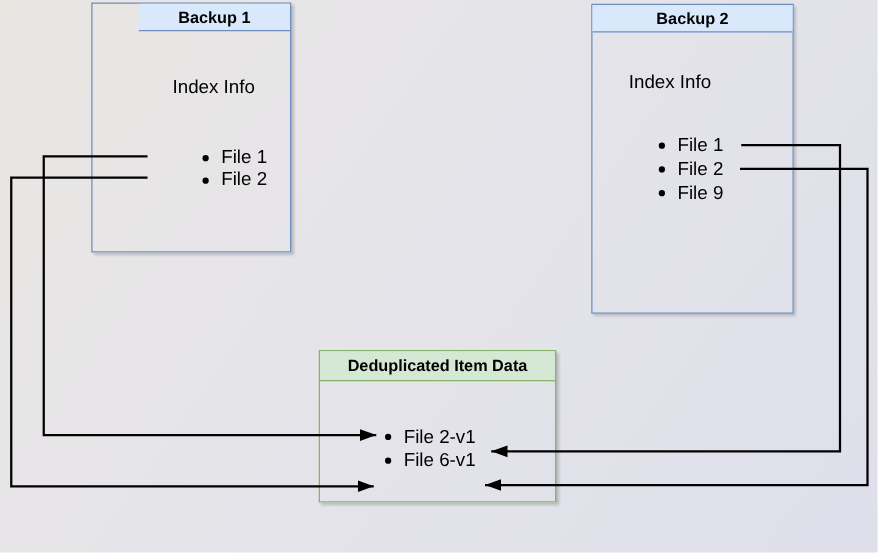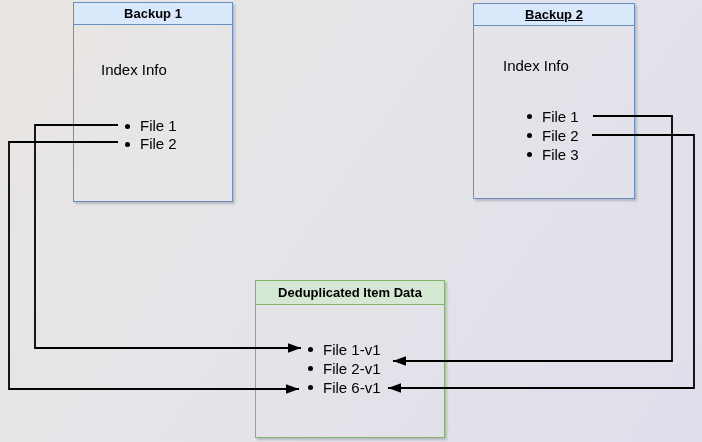--- a/index.html
+++ b/index.html
@@ -52,23 +52,23 @@
     position: absolute;
     left: 3px;
     top: 50%;
     margin-top: -2.5px;
     width: 5px;
     height: 5px;
     border-radius: 50%;
     background: #000;
   }
   
-  #backup1 { left: 73px;  top: 2px;   width: 160px; height: 200px; }
-  #backup2 { left: 473px; top: 3px;   width: 162px; height: 196px; text-decoration: underline; }
-  #dedup   { left: 255px; top: 280px; width: 190px; height: 158px; }
+  #backup1 { left: 73px;  top: 2px;   width: 160px; height: 200px; padding-left: 37px; }
+  #backup2 { left: 473px; top: 3px;   width: 162px; height: 248px; }
+  #dedup   { left: 255px; top: 280px; width: 190px; height: 122px; }
 
   #backup1 .body-label { left: 27px; top: 36px; }
   #backup2 .body-label { left: 29px; top: 31px; }
 
   #backup1 .item-list { left: 48px; top: 92px; }
   #backup2 .item-list { left: 50px; top: 81px; }
   #dedup   .item-list { left: 49px; top: 35px; }
 
   .connector-layer {
     position: absolute;
@@ -103,32 +103,31 @@
 
   <div class="shape-box box-blue" id="backup2">
     <div class="shape-header">
       <span>Backup 2</span>
     </div>
     <div class="shape-body">
       <div class="body-label">Index Info</div>
       <ul class="item-list lh19">
         <li class="item">File 1</li>
         <li class="item">File 2</li>
-        <li class="item">File 3</li>
+        <li class="item">File 9</li>
       </ul>
     </div>
   </div>
 
   <div class="shape-box box-green" id="dedup">
     <div class="shape-header">
       <span>Deduplicated Item Data</span>
     </div>
     <div class="shape-body">
       <ul class="item-list lh19">
-        <li class="item">File 1-v1</li>
         <li class="item">File 2-v1</li>
         <li class="item">File 6-v1</li>
       </ul>
     </div>
   </div>
 
   <svg class="connector-layer" viewBox="0 0 702 442" xmlns="http://www.w3.org/2000/svg">
     <defs>
       <marker id="arrowhead" markerUnits="userSpaceOnUse" markerWidth="14" markerHeight="11" refX="13" refY="5" orient="auto">
         <path d="M0,0.3 L13,5 L0,9.7 Z" fill="#000"></path>

